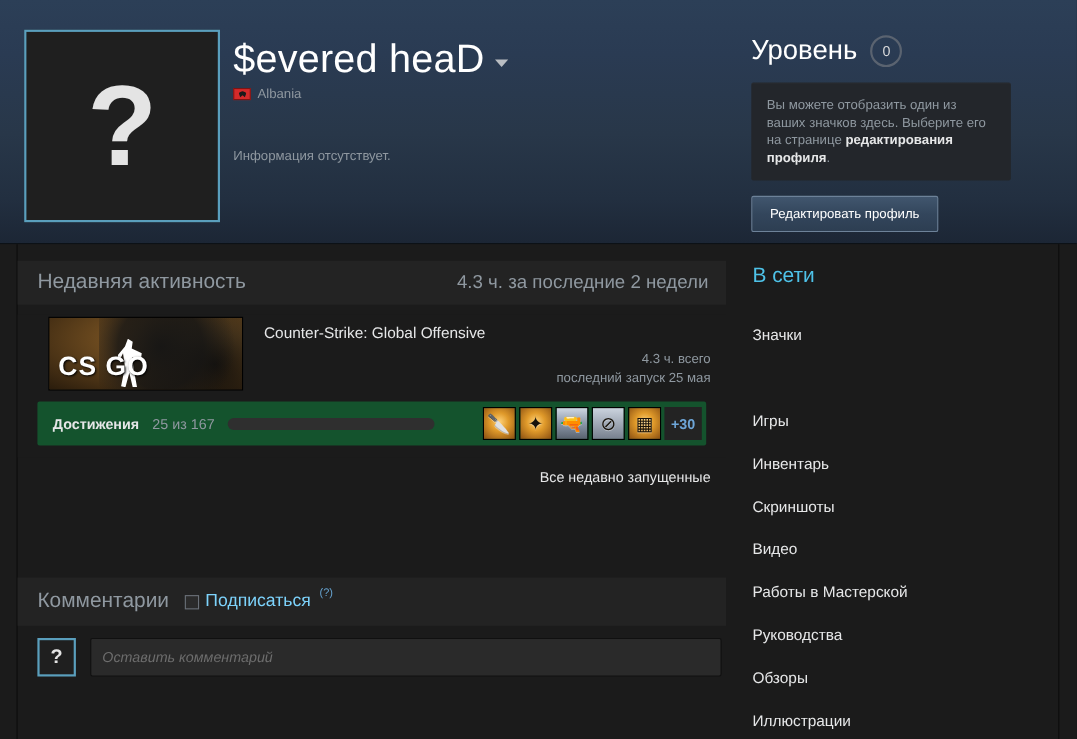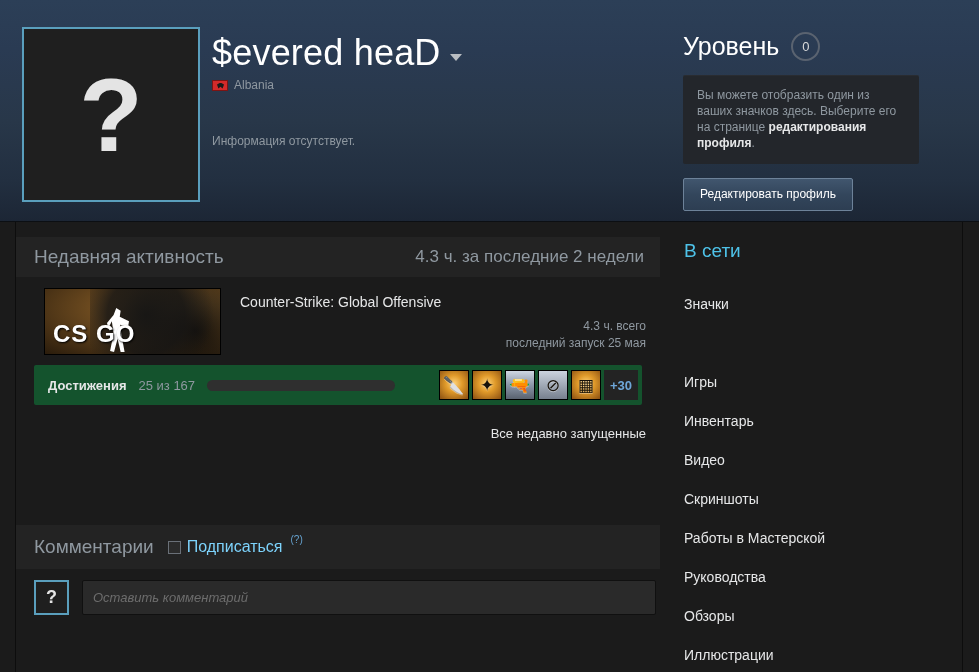--- a/index.html
+++ b/index.html
@@ -510,21 +510,21 @@
     </div>
 
   </div>
 
   <div class="side-col">
     <div class="status-online">В сети</div>
     <div class="side-links" id="side-links">
         <a class="side-link gap-after" href="#">Значки</a>
         <a class="side-link" href="#">Игры</a>
         <a class="side-link" href="#">Инвентарь</a>
+        <a class="side-link" href="#">Скриншоты</a>
         <a class="side-link" href="#">Видео</a>
-        <a class="side-link" href="#">Скриншоты</a>
         <a class="side-link" href="#">Работы в Мастерской</a>
         <a class="side-link" href="#">Руководства</a>
         <a class="side-link" href="#">Обзоры</a>
         <a class="side-link" href="#">Иллюстрации</a>
       </div>
   </div>
 </div>
 
 </body></html>

